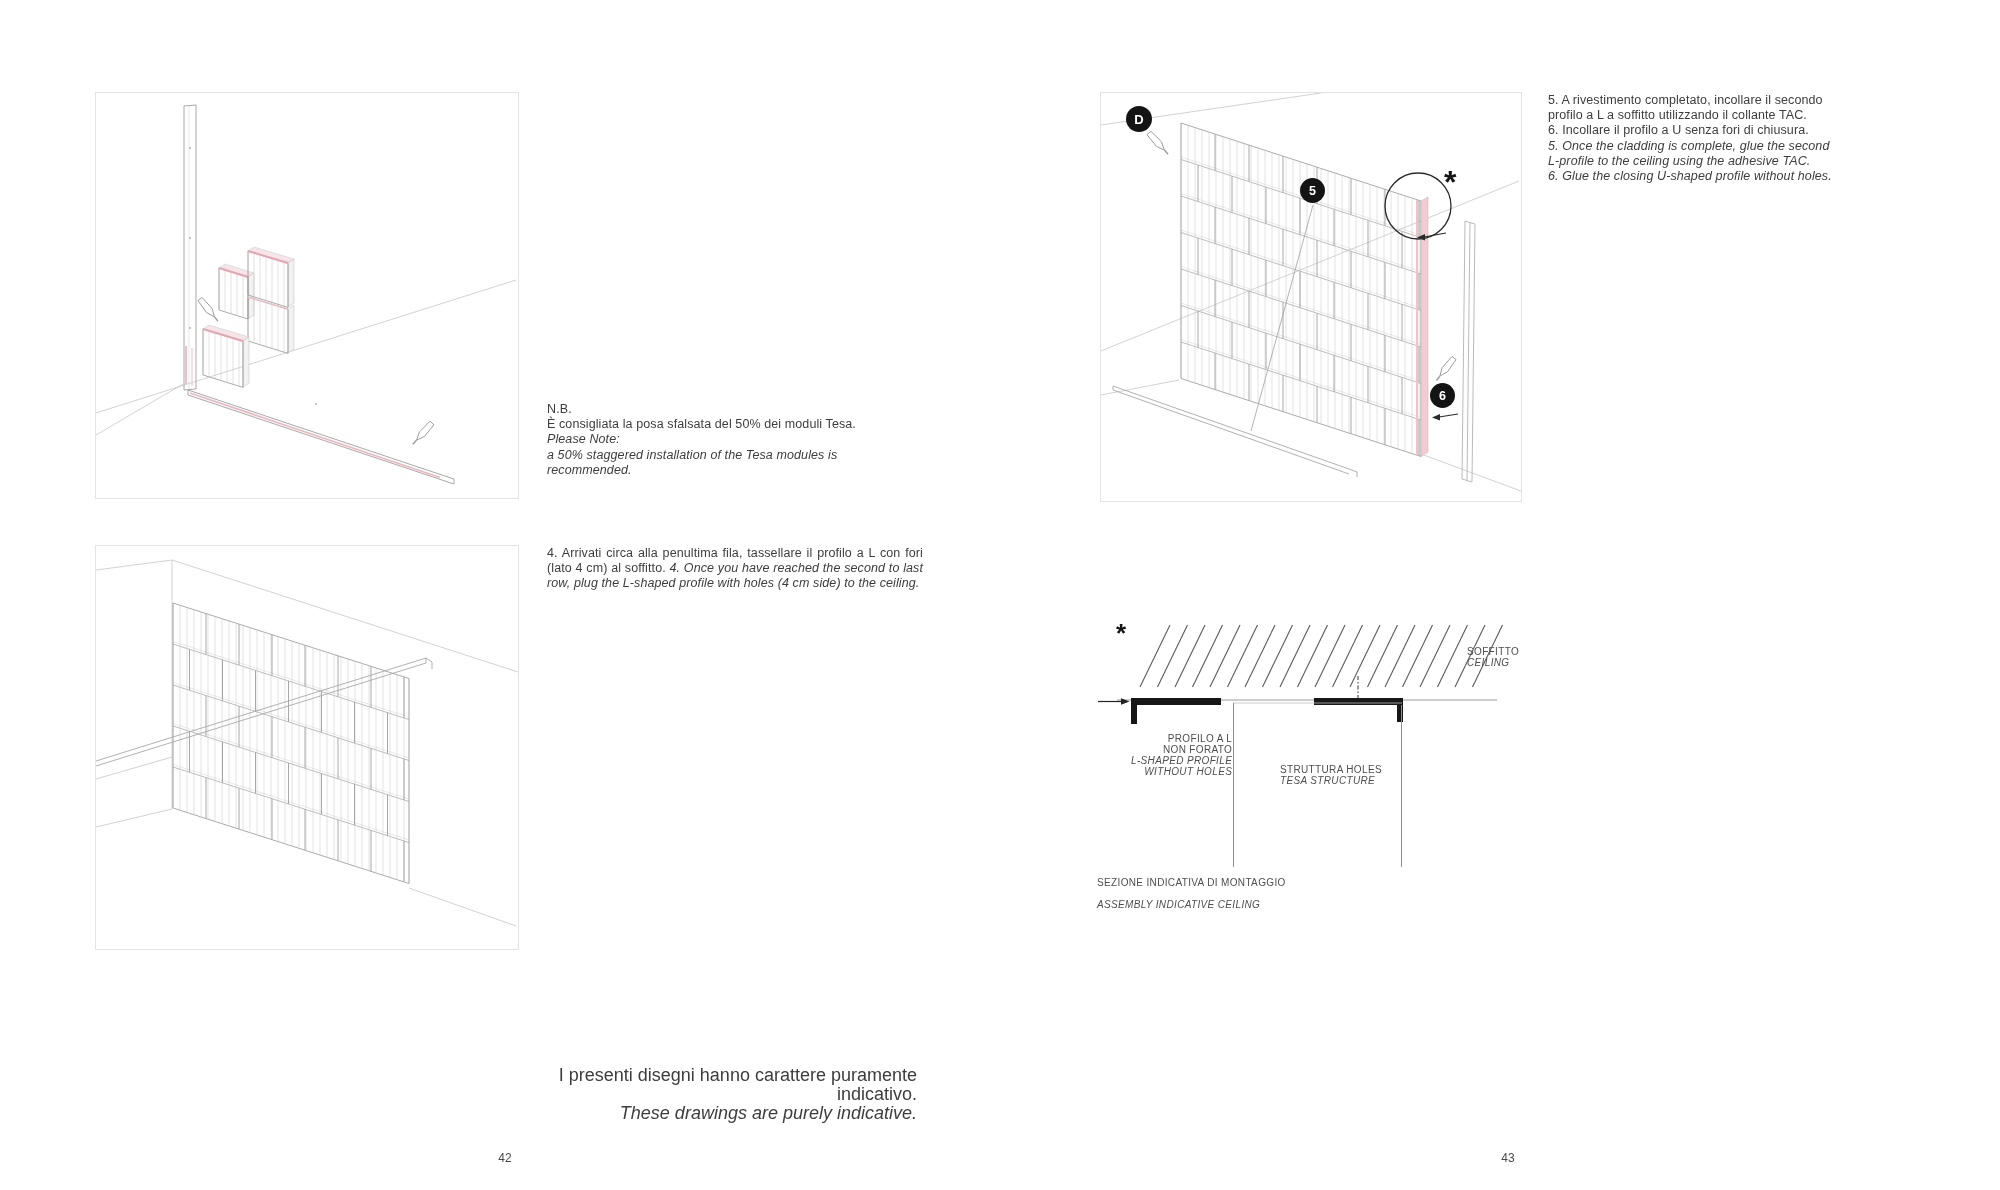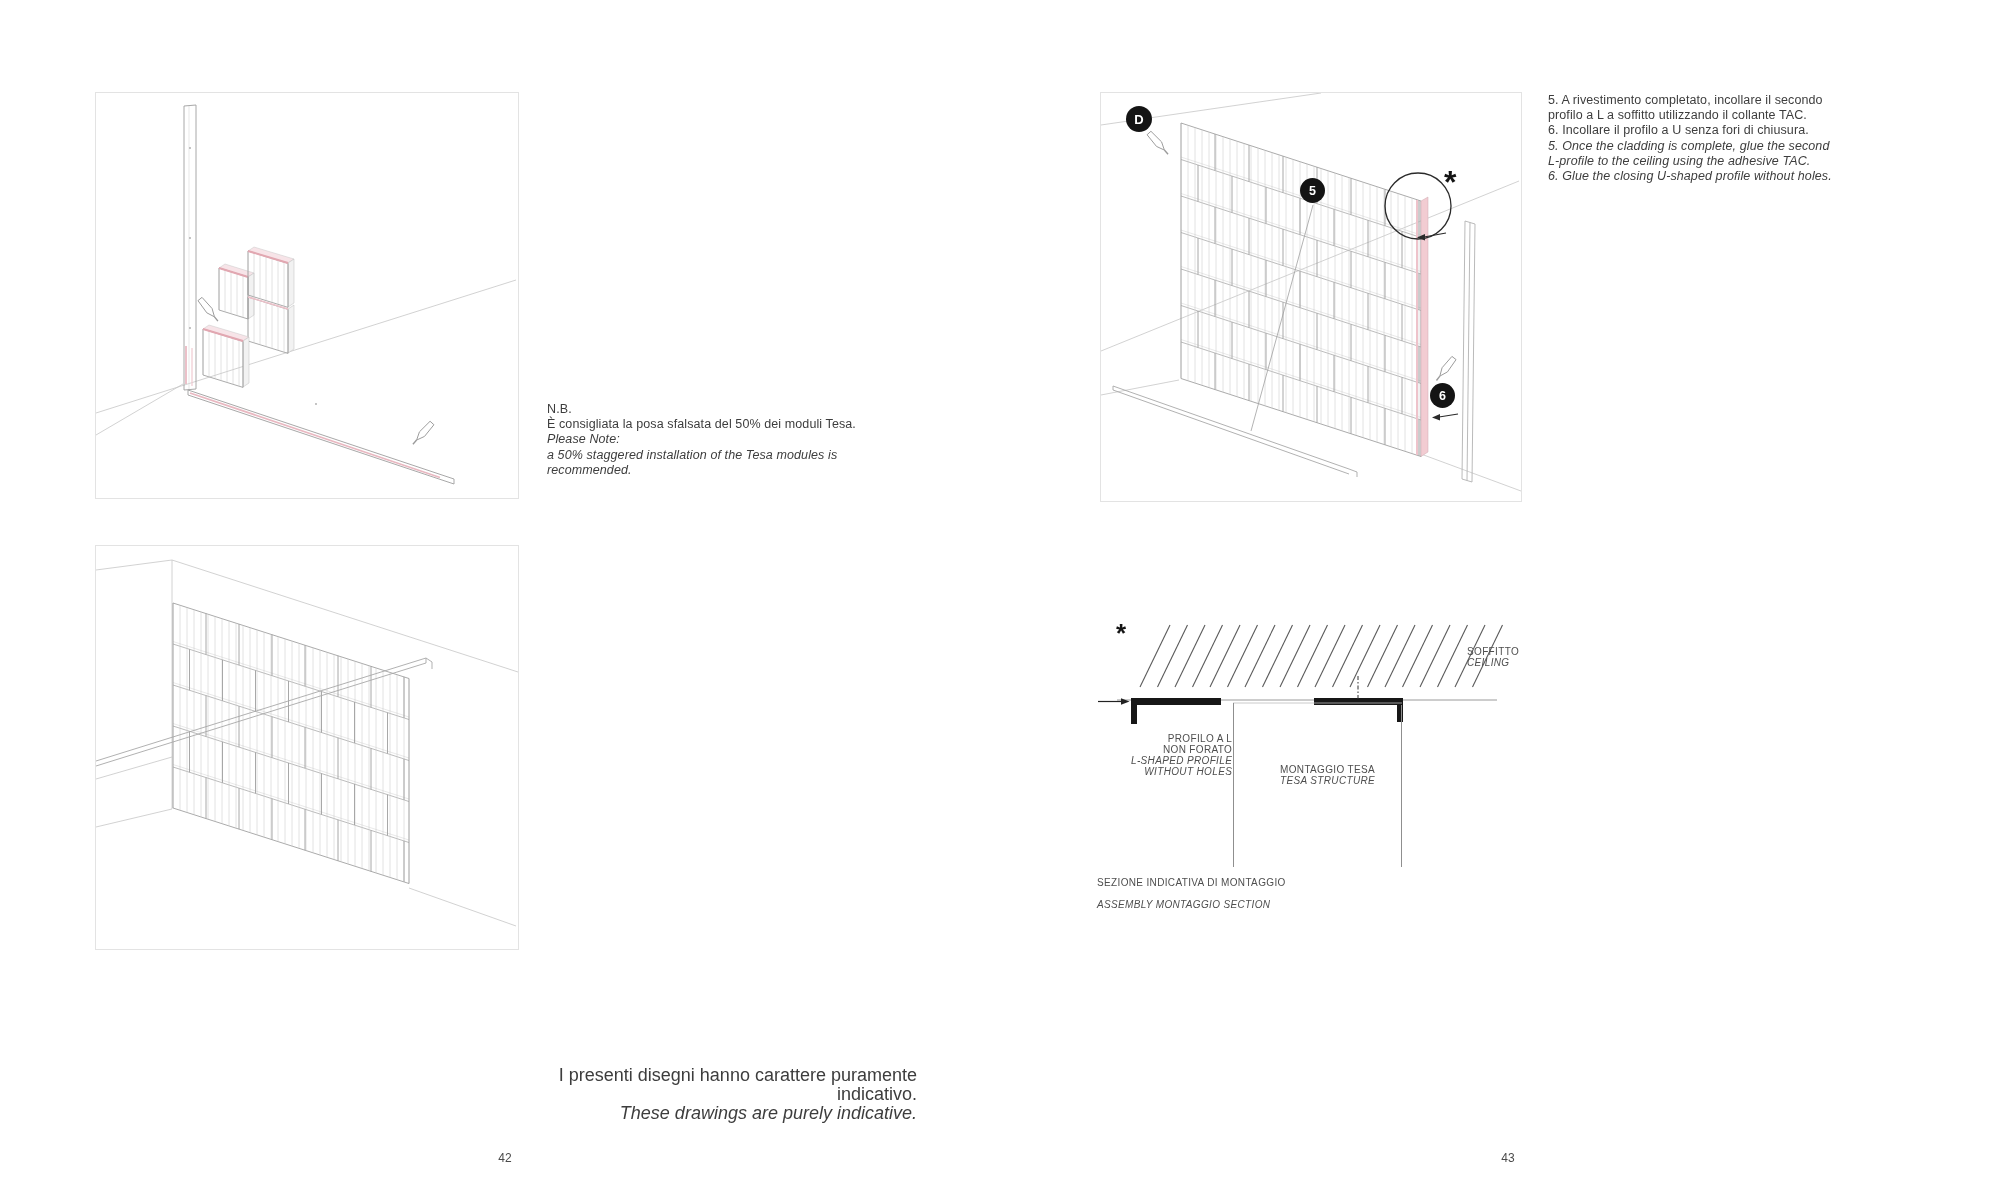--- a/index.html
+++ b/index.html
@@ -229,20 +229,24 @@
         <line x1="313" y1="132.51999999999998" x2="313" y2="337.52" stroke="#9e9e9e" stroke-width="1"></line>
       </g>
     <g stroke="#a8a8a8" stroke-width="0.9" fill="none">
       <line x1="0" y1="215" x2="330" y2="112"></line>
       <line x1="0" y1="220" x2="330" y2="117"></line>
       <line x1="330" y1="112" x2="330" y2="117"></line>
       <polyline points="330,112 336,116 336,123"></polyline>
     </g>
   </svg>
 
+  <p class="just abs" style="left:547px;top:546px;width:376px;">
+    <span>4. Arrivati circa alla penultima fila, tassellare il profilo a L con fori (lato 4 cm) al soffitto.</span>
+    <span class="it">4. Once you have reached the second to last row, plug the L-shaped profile with holes (4 cm side) to the ceiling.</span>
+  </p>
 
   <div class="foot" style="left:540px;top:1066px;width:377px;">
     <div>I presenti disegni hanno carattere puramente indicativo.</div>
     <div class="it">These drawings are purely indicative.</div>
   </div>
 
   <div class="pgnum" style="left:475px;top:1151px;">42</div>
 
   <svg class="fig" style="left:1100px;top:92px;" width="420" height="408" viewBox="0 0 420 408">
     <g stroke="#c6c6c6" stroke-width="0.8">
@@ -458,22 +462,22 @@
   <div class="cap it" style="left:1467px;top:657px;">CEILING</div>
 
   <div class="cap" style="left:1131px;top:733px;text-align:right;">
     <div>PROFILO A L</div>
     <div>NON FORATO</div>
     <div class="it">L-SHAPED PROFILE</div>
     <div class="it">WITHOUT HOLES</div>
   </div>
 
   <div class="cap" style="left:1280px;top:764px;">
-    <div>MONTAGGIO TESA</div>
+    <div>STRUTTURA HOLES</div>
     <div class="it">TESA STRUCTURE</div>
   </div>
 
   <div class="cap" style="left:1097px;top:877px;">SEZIONE INDICATIVA DI MONTAGGIO</div>
-  <div class="cap it" style="left:1097px;top:899px;">ASSEMBLY MONTAGGIO SECTION</div>
+  <div class="cap it" style="left:1097px;top:899px;">ASSEMBLY INDICATIVE CEILING</div>
 
   <div class="pgnum" style="left:1478px;top:1151px;">43</div>
 
 </div>
 
 </body></html>

